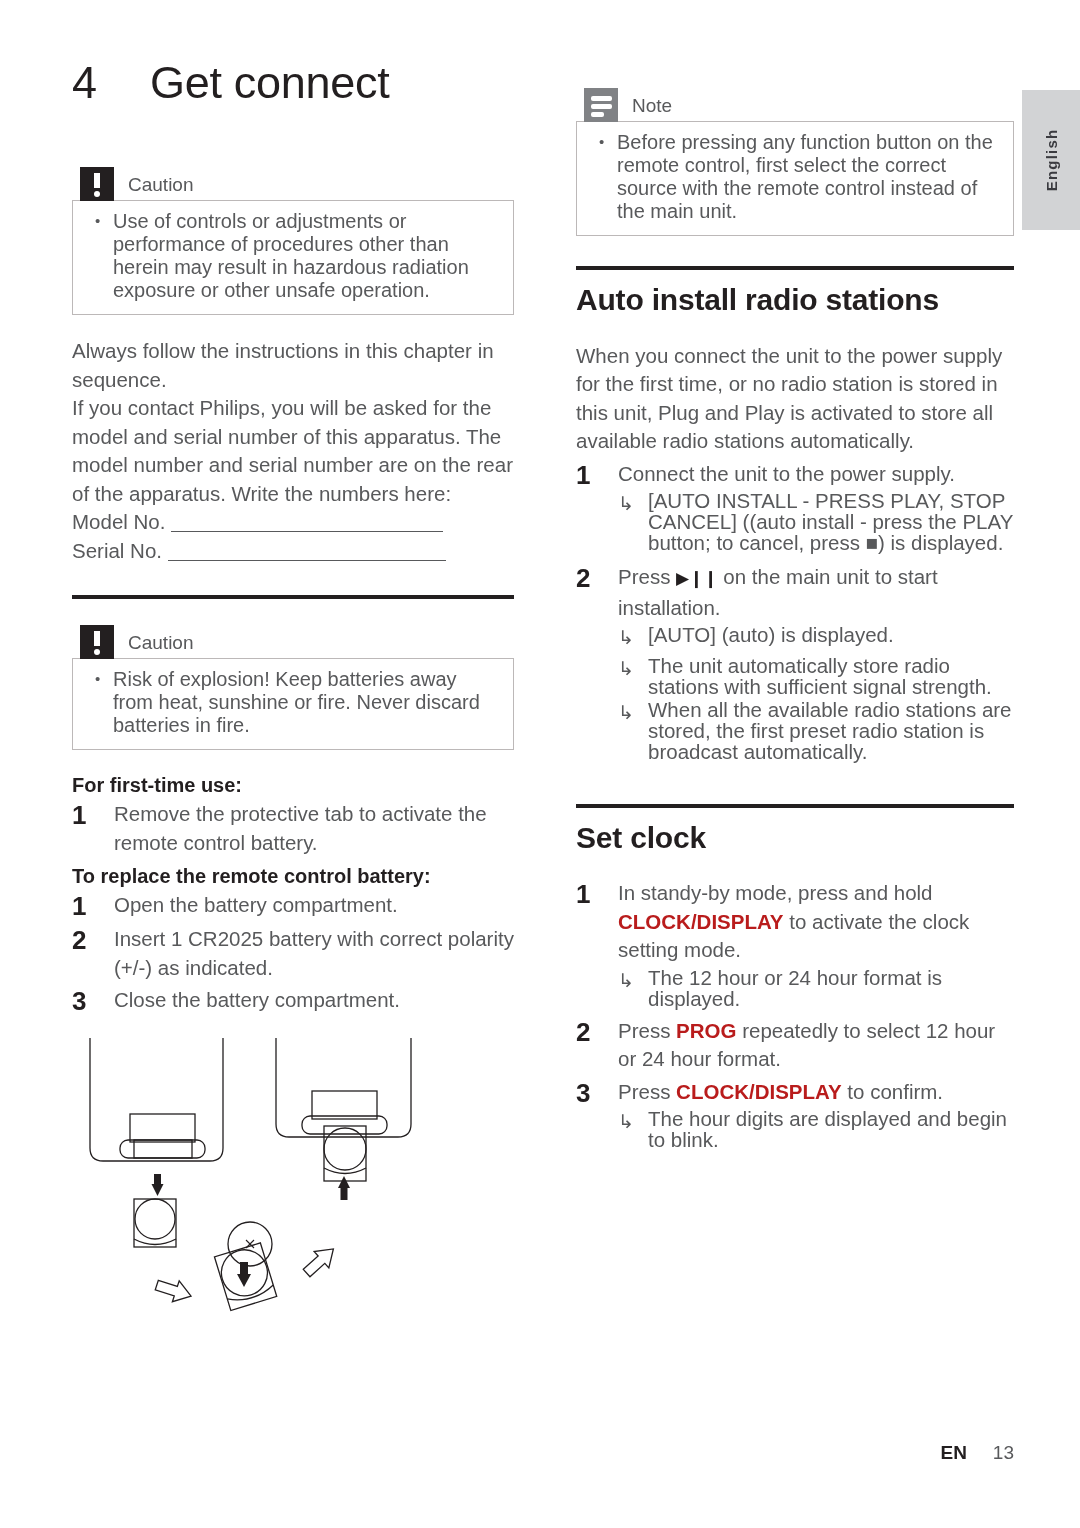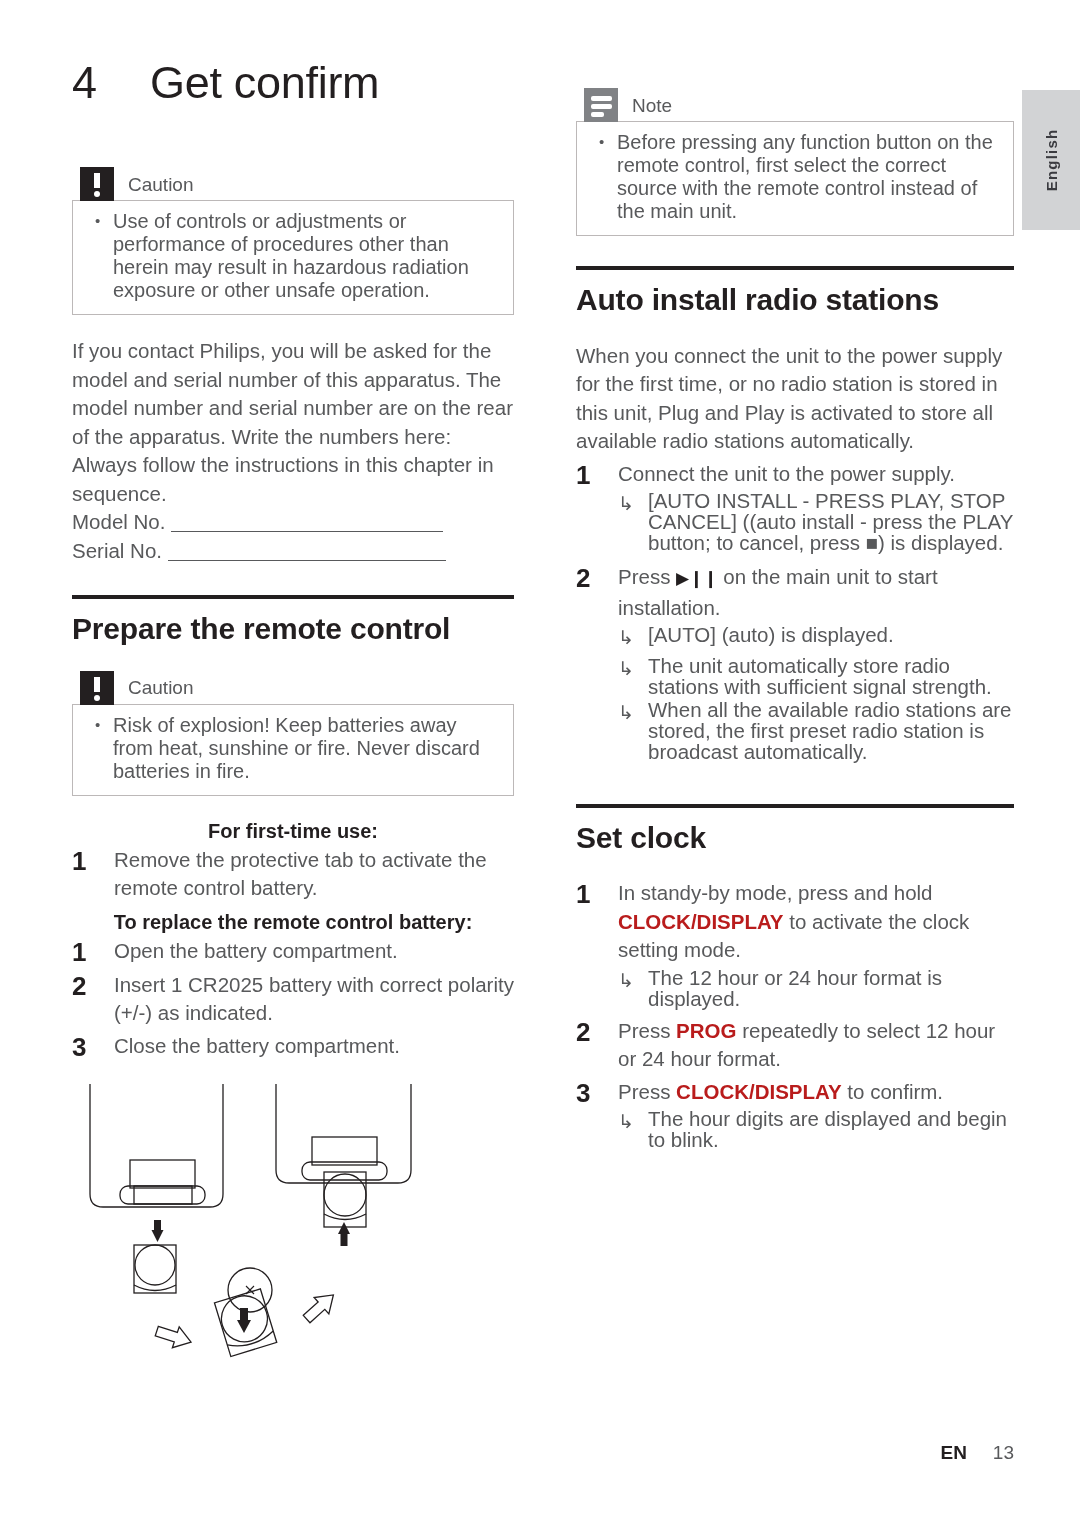--- a/index.html
+++ b/index.html
@@ -172,21 +172,20 @@
     letter-spacing: -0.2px;
   }
 
   
   .subhead {
     font-size: 20px;
     font-weight: 700;
     color: #231f20;
     margin: 6px 0 2px 0;
     line-height: 26px;
-    text-align: center;
   }
 
   
   ol.steps {
     margin: 0;
     padding: 0;
     list-style: none;
   }
   ol.steps > li {
     display: flex;
@@ -285,52 +284,51 @@
 </style>
 </head>
 <body>
 
 <div class="page">
 
   <div class="col-left">
 
     <h1 class="chapter">
       <span class="chapter-num">4</span>
-      <span>Get confirm</span>
+      <span>Get connect</span>
     </h1>
 
     <div class="callout">
       <div class="callout-head">
         <div class="callout-icon caution">
           <div class="bang-bar"></div>
           <div class="bang-dot"></div>
         </div>
         <div class="callout-title">Caution</div>
       </div>
       <div class="callout-body">
         <ul>
           <li>Use of controls or adjustments or performance of procedures other than herein may result in hazardous radiation exposure or other unsafe operation.</li>
         </ul>
       </div>
     </div>
 
+    <p class="body">Always follow the instructions in this chapter in sequence.</p>
     <p class="body">If you contact Philips, you will be asked for the model and serial number of this apparatus. The model number and serial number are on the rear of the apparatus. Write the numbers here:</p>
-    <p class="body">Always follow the instructions in this chapter in sequence.</p>
     <p class="body">
       <span>Model No.</span>
       <span class="fillline fill-model"></span>
     </p>
     <p class="body">
       <span>Serial No.</span>
       <span class="fillline fill-serial"></span>
     </p>
 
     <div class="section-head">
       <div class="section-rule"></div>
-      <div class="section-title">Prepare the remote control</div>
     </div>
 
     <div class="callout">
       <div class="callout-head">
         <div class="callout-icon caution">
           <div class="bang-bar"></div>
           <div class="bang-dot"></div>
         </div>
         <div class="callout-title">Caution</div>
       </div>

